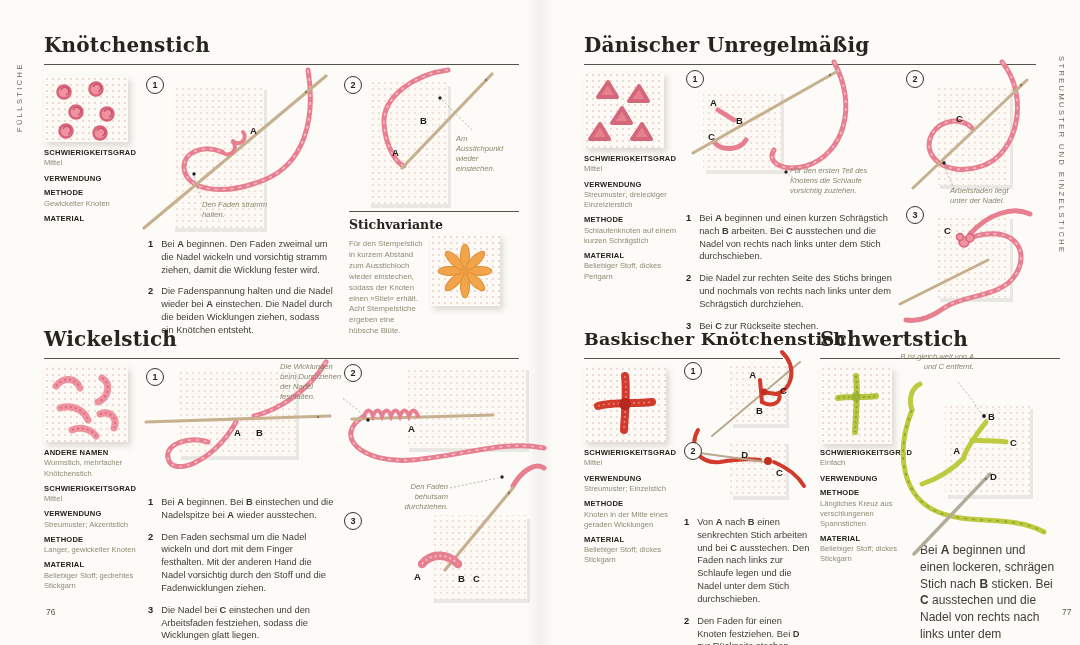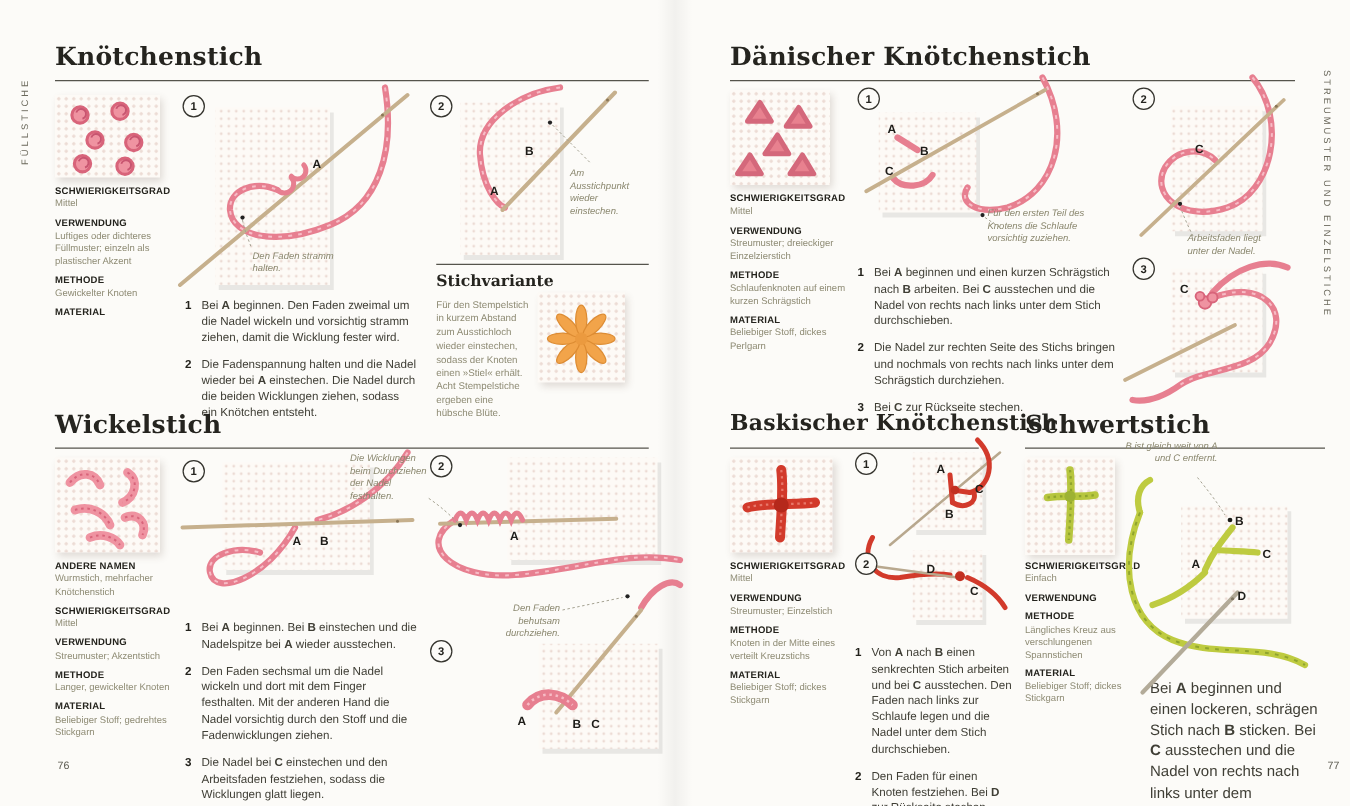--- a/index.html
+++ b/index.html
@@ -80,21 +80,20 @@
           <path d="M19,53 a4,4 0 1 1 5,5"></path>
             <path d="M53,55 a4,4 0 1 1 5,5"></path>
         </g>
       </svg>
     </div>
 
     <div class="details" style="left:44px;top:148px;width:100px">
       <div class="dlabel">SCHWIERIGKEITSGRAD</div>
       <div class="dvalue">Mittel</div>
       <div class="dlabel">VERWENDUNG</div>
-      <div class="dvalue">Luftiges oder dichteres Füllmuster; einzeln als plastischer Akzent</div>
       <div class="dlabel">METHODE</div>
       <div class="dvalue">Gewickelter Knoten</div>
       <div class="dlabel">MATERIAL</div>
     </div>
 
     <div class="circ" style="left:146px;top:76px">1</div>
     <svg class="ill" style="left:138px;top:68px" width="192" height="170">
       <rect x="37" y="22" width="92" height="142" fill="rgba(0,0,0,0.08)"></rect>
       <rect x="34" y="18" width="92" height="142" fill="url(#dots)"></rect>
       <path d="M170,2 C178,52 166,96 126,112 C84,129 48,122 46,100 C45,84 66,76 84,84" fill="none" stroke="#e77f90" stroke-width="5" stroke-linecap="round"></path>
@@ -268,21 +267,21 @@
         <span class="t">Den Faden sechsmal um die Nadel wickeln und dort mit dem Finger festhalten. Mit der anderen Hand die Nadel vorsichtig durch den Stoff und die Fadenwicklungen ziehen.</span>
       </div>
       <div class="step">
         <span class="n">3</span>
         <span class="t">Die Nadel bei <b>C</b> einstechen und den Arbeitsfaden festziehen, sodass die Wicklungen glatt liegen.</span>
       </div>
     </div>
   </div>
 
   <div>
-    <div class="sec-title" style="left:584px;top:33px">Dänischer Knötchenstich</div>
+    <div class="sec-title" style="left:584px;top:33px">Dänischer Unregelmäßig</div>
     <div class="rule" style="left:584px;top:64px;width:452px"></div>
 
     <div class="fabric" style="left:584px;top:72px;width:80px;height:76px">
       <svg width="80" height="76">
         <g fill="#e8818f" stroke="#d4687b" stroke-width="4" stroke-linejoin="round">
           <polygon points="24,10 33,25 14,25"></polygon>
             <polygon points="55,14 64,29 45,29"></polygon>
           <polygon points="38,36 47,51 28,51"></polygon>
             <polygon points="16,52 25,67 6,67"></polygon>
           <polygon points="58,52 67,67 48,67"></polygon>
@@ -381,21 +380,21 @@
         <circle cx="41" cy="38" r="6" fill="#b5281b"></circle>
       </svg>
     </div>
 
     <div class="details" style="left:584px;top:448px;width:102px">
       <div class="dlabel">SCHWIERIGKEITSGRAD</div>
       <div class="dvalue">Mittel</div>
       <div class="dlabel">VERWENDUNG</div>
       <div class="dvalue">Streumuster; Einzelstich</div>
       <div class="dlabel">METHODE</div>
-      <div class="dvalue">Knoten in der Mitte eines verteilt Kreuzstichs</div>
+      <div class="dvalue">Knoten in der Mitte eines geraden Wicklungen</div>
       <div class="dlabel">MATERIAL</div>
       <div class="dvalue">Beliebiger Stoff; dickes Stickgarn</div>
     </div>
 
     <div class="circ" style="left:684px;top:362px">1</div>
     <svg class="ill" style="left:692px;top:352px" width="120" height="98">
       <rect x="41" y="14" width="56" height="62" fill="rgba(0,0,0,0.08)"></rect>
       <rect x="38" y="10" width="56" height="62" fill="url(#dots)"></rect>
       <line x1="20" y1="84" x2="108" y2="10" stroke="#b8a88e" stroke-width="2" stroke-linecap="round"></line>
       <g fill="none" stroke="#d23a2b" stroke-width="4" stroke-linecap="round">

